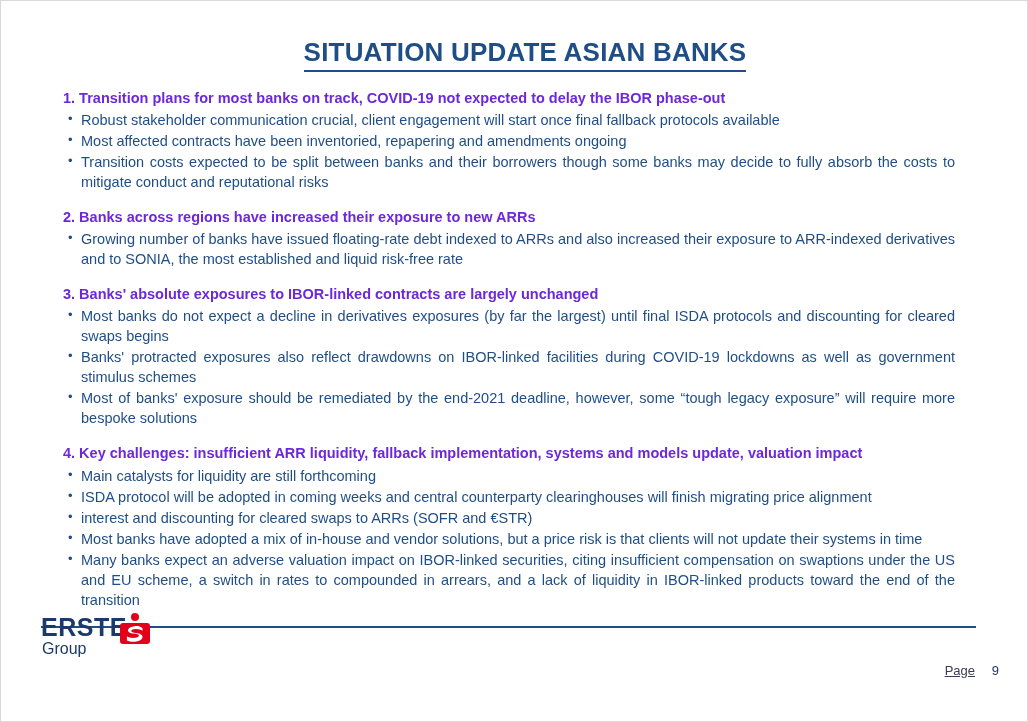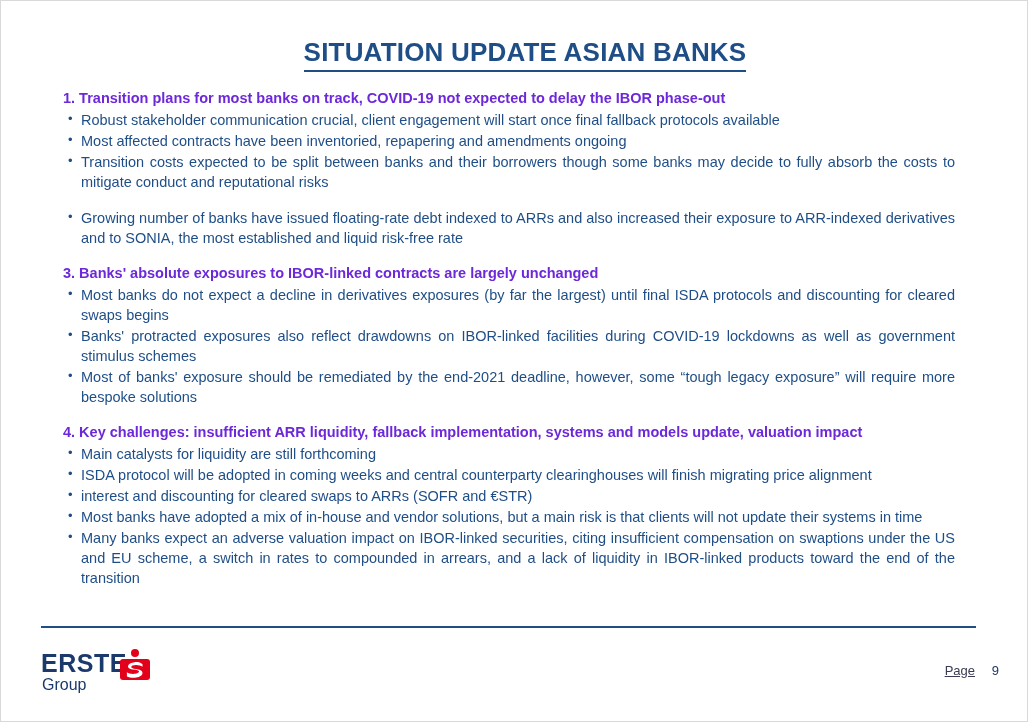--- a/index.html
+++ b/index.html
@@ -91,21 +91,21 @@
     position: absolute;
     left: 40px;
     top: 625px;
     width: 935px;
     height: 2px;
     background: #1F4E87;
   }
   .logo {
     position: absolute;
     left: 40px;
-    top: 648px;
+    top: 612px;
     width: 230px;
     height: 52px;
   }
   .logo-erste {
     position: absolute;
     left: 0;
     top: 2px;
     font-size: 25px;
     font-weight: bold;
     letter-spacing: 0.5px;
@@ -187,20 +187,21 @@
         <div class="bullet-row">
           <span class="bullet-mark">•</span>
           <span class="bullet-text nojust">Most affected contracts have been inventoried, repapering and amendments ongoing</span>
         </div>
         <div class="bullet-row">
           <span class="bullet-mark">•</span>
           <span class="bullet-text">Transition costs expected to be split between banks and their borrowers though some banks may decide to fully absorb the costs to mitigate conduct and reputational risks</span>
         </div>
       </div>
       <div class="section">
+        <div class="sec-heading">2. Banks across regions have increased their exposure to new ARRs</div>
         <div class="bullet-row">
           <span class="bullet-mark">•</span>
           <span class="bullet-text">Growing number of banks have issued floating-rate debt indexed to ARRs and also increased their exposure to ARR-indexed derivatives and to SONIA, the most established and liquid risk-free rate</span>
         </div>
       </div>
       <div class="section">
         <div class="sec-heading">3. Banks' absolute exposures to IBOR-linked contracts are largely unchanged</div>
         <div class="bullet-row">
           <span class="bullet-mark">•</span>
           <span class="bullet-text">Most banks do not expect a decline in derivatives exposures (by far the largest) until final ISDA protocols and discounting for cleared swaps begins</span>
@@ -223,21 +224,21 @@
         <div class="bullet-row">
           <span class="bullet-mark">•</span>
           <span class="bullet-text">ISDA protocol will be adopted in coming weeks and central counterparty clearinghouses will finish migrating price alignment</span>
         </div>
         <div class="bullet-row">
           <span class="bullet-mark">•</span>
           <span class="bullet-text nojust">interest and discounting for cleared swaps to ARRs (SOFR and €STR)</span>
         </div>
         <div class="bullet-row">
           <span class="bullet-mark">•</span>
-          <span class="bullet-text">Most banks have adopted a mix of in-house and vendor solutions, but a main risk is that clients will not update their systems in time</span>
+          <span class="bullet-text">Most banks have adopted a mix of in-house and vendor solutions, but a price risk is that clients will not update their systems in time</span>
         </div>
         <div class="bullet-row">
           <span class="bullet-mark">•</span>
           <span class="bullet-text">Many banks expect an adverse valuation impact on IBOR-linked securities, citing insufficient compensation on swaptions under the US and EU scheme, a switch in rates to compounded in arrears, and a lack of liquidity in IBOR-linked products toward the end of the transition</span>
         </div>
       </div>
     </div>
 
   <div class="footer-rule"></div>
 

